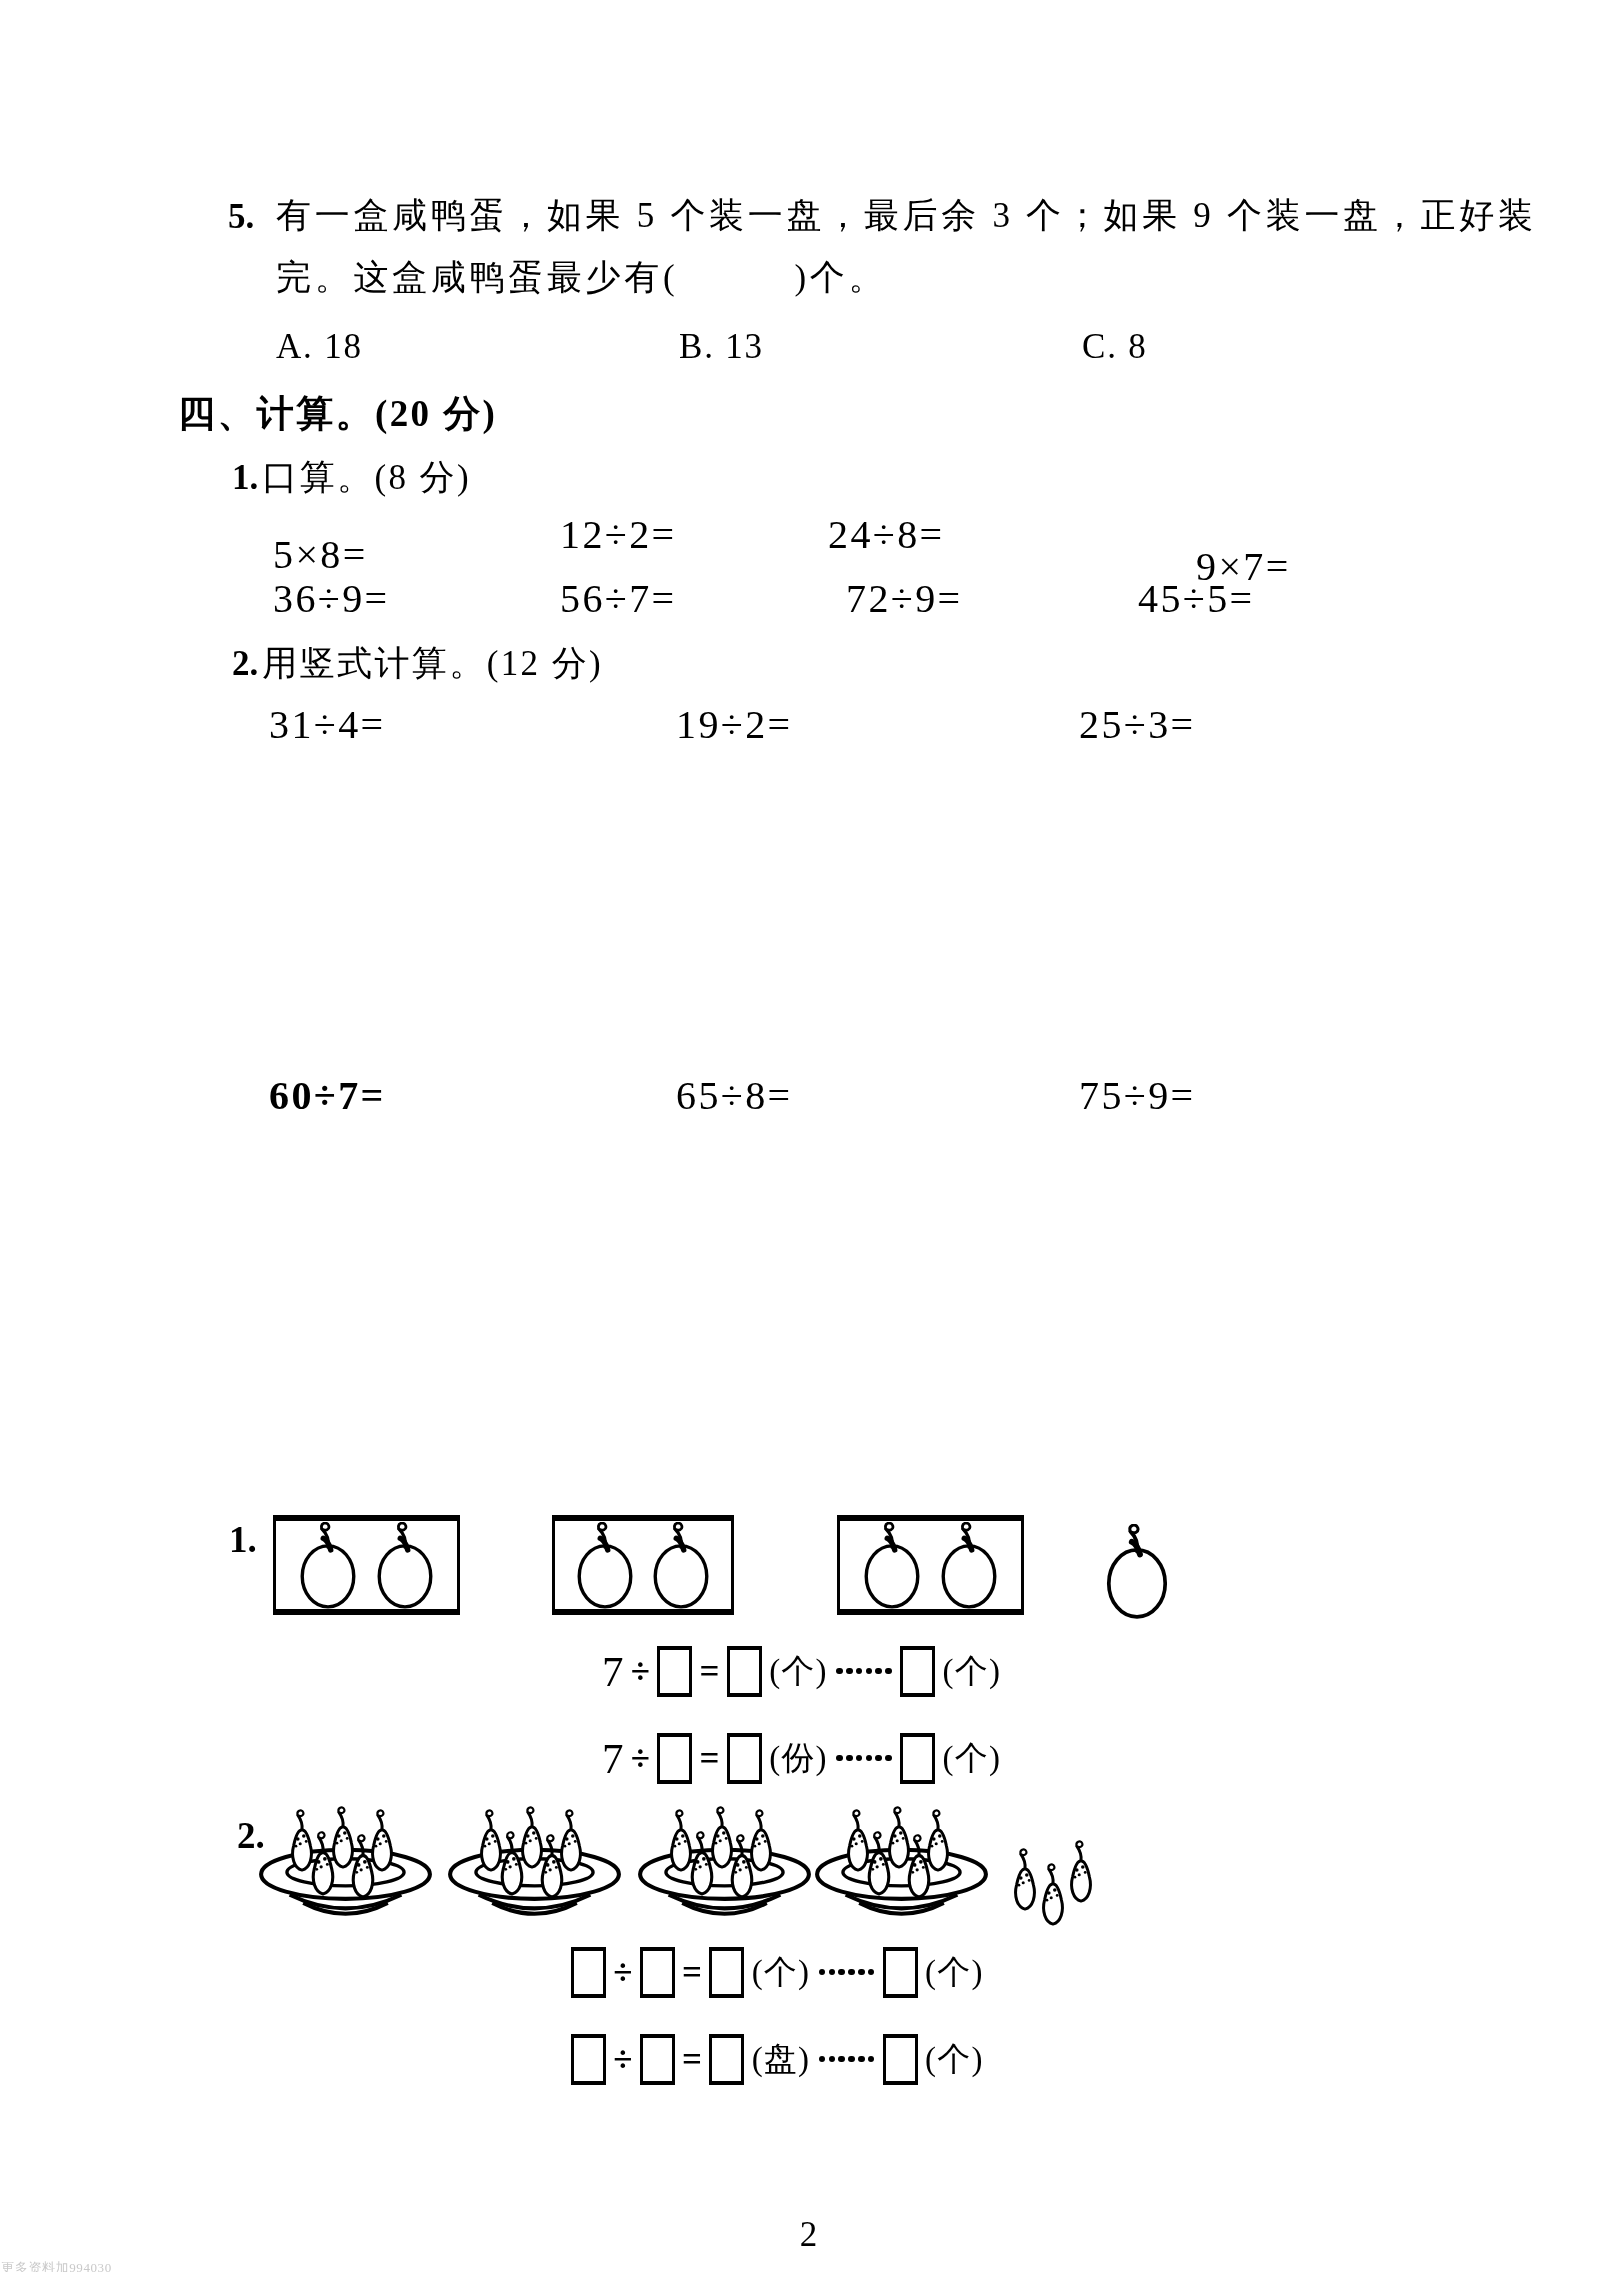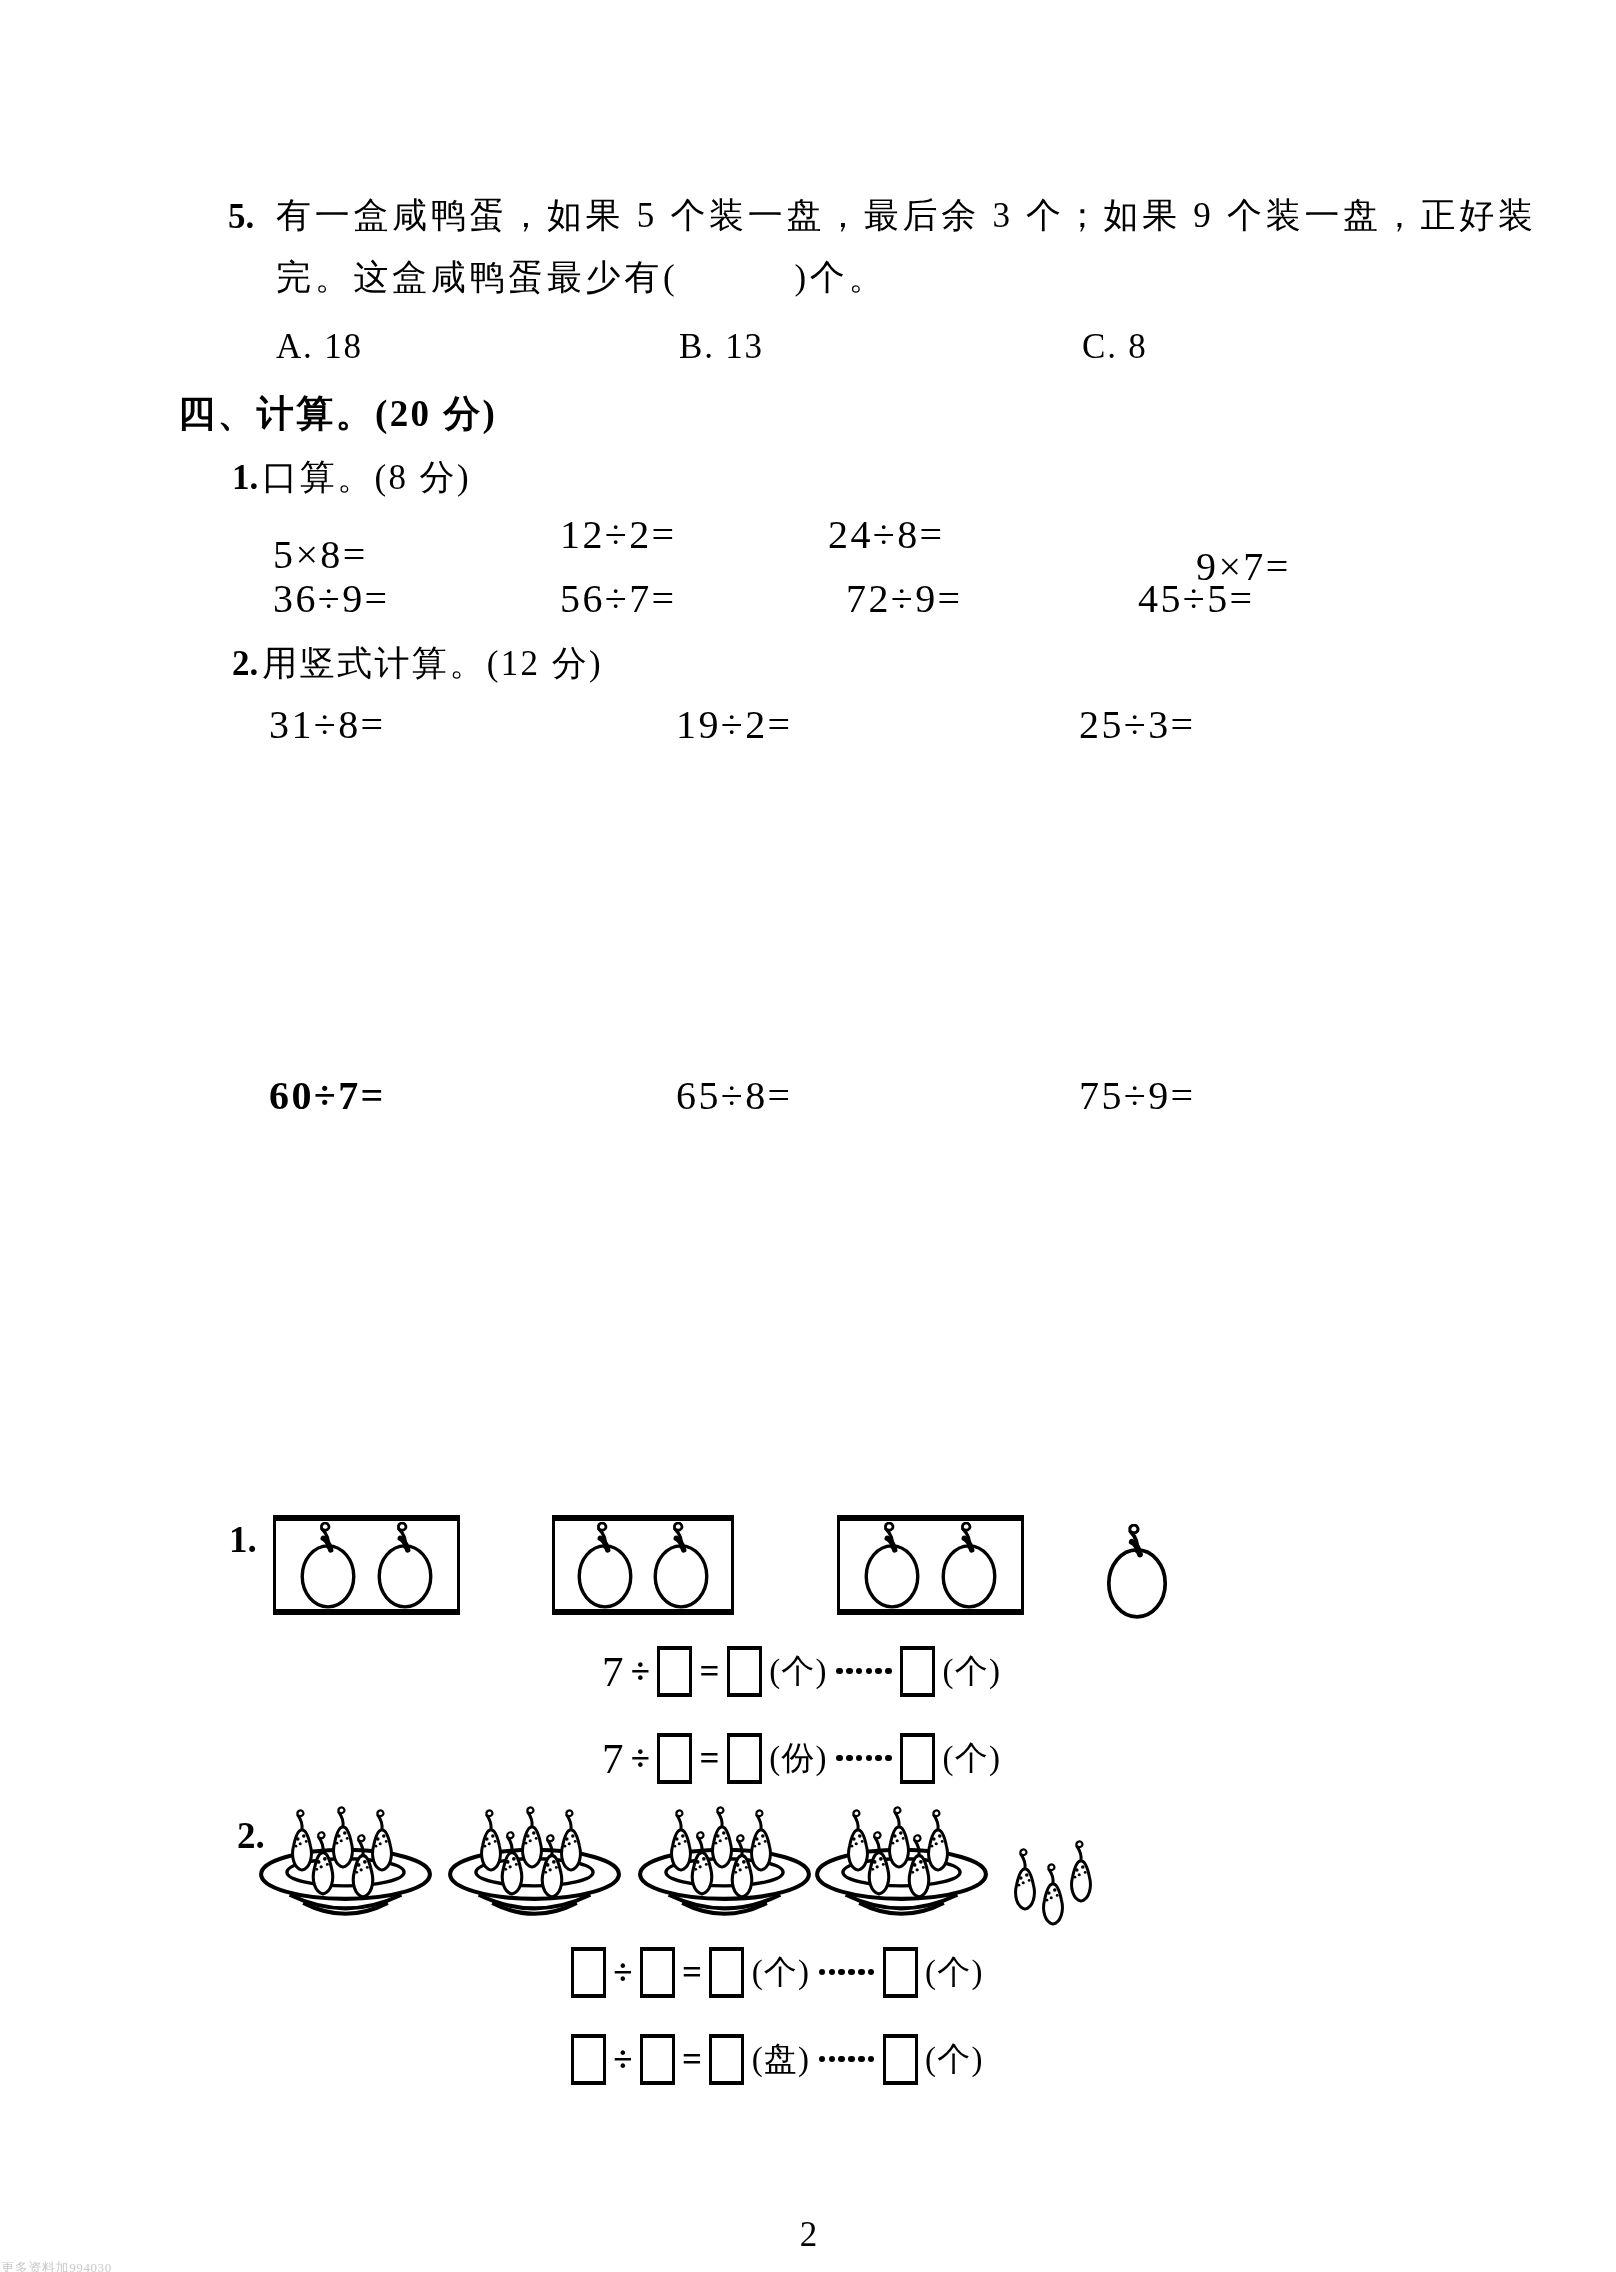--- a/index.html
+++ b/index.html
@@ -97,21 +97,21 @@
       <span class="expr" style="left: 273px; top: 575px;">36÷9=</span>
       <span class="expr" style="left: 560px; top: 575px;">56÷7=</span>
       <span class="expr" style="left: 846px; top: 575px;">72÷9=</span>
       <span class="expr" style="left: 1138px; top: 575px;">45÷5=</span>
     </div>
 
   <span class="abs" style="left:232px;top:640px">
     <span class="sub-num">2.</span><span class="sub-text">用竖式计算。(12 分)</span>
   </span>
   <div id="vert-rows">
-      <span class="expr" style="left: 269px; top: 701px;">31÷8=</span>
+      <span class="expr" style="left: 269px; top: 701px;">31÷4=</span>
       <span class="expr" style="left: 676px; top: 701px;">19÷2=</span>
       <span class="expr" style="left: 1079px; top: 701px;">25÷3=</span>
       <span class="expr" style="left: 269px; top: 1072px; font-weight: bold;">60÷7=</span>
       <span class="expr" style="left: 676px; top: 1072px;">65÷8=</span>
       <span class="expr" style="left: 1079px; top: 1072px;">75÷9=</span>
     </div>
 
 
   <span class="abs item-num" style="left:229px;top:1518px">1.</span>
   <div id="fig-apples">

